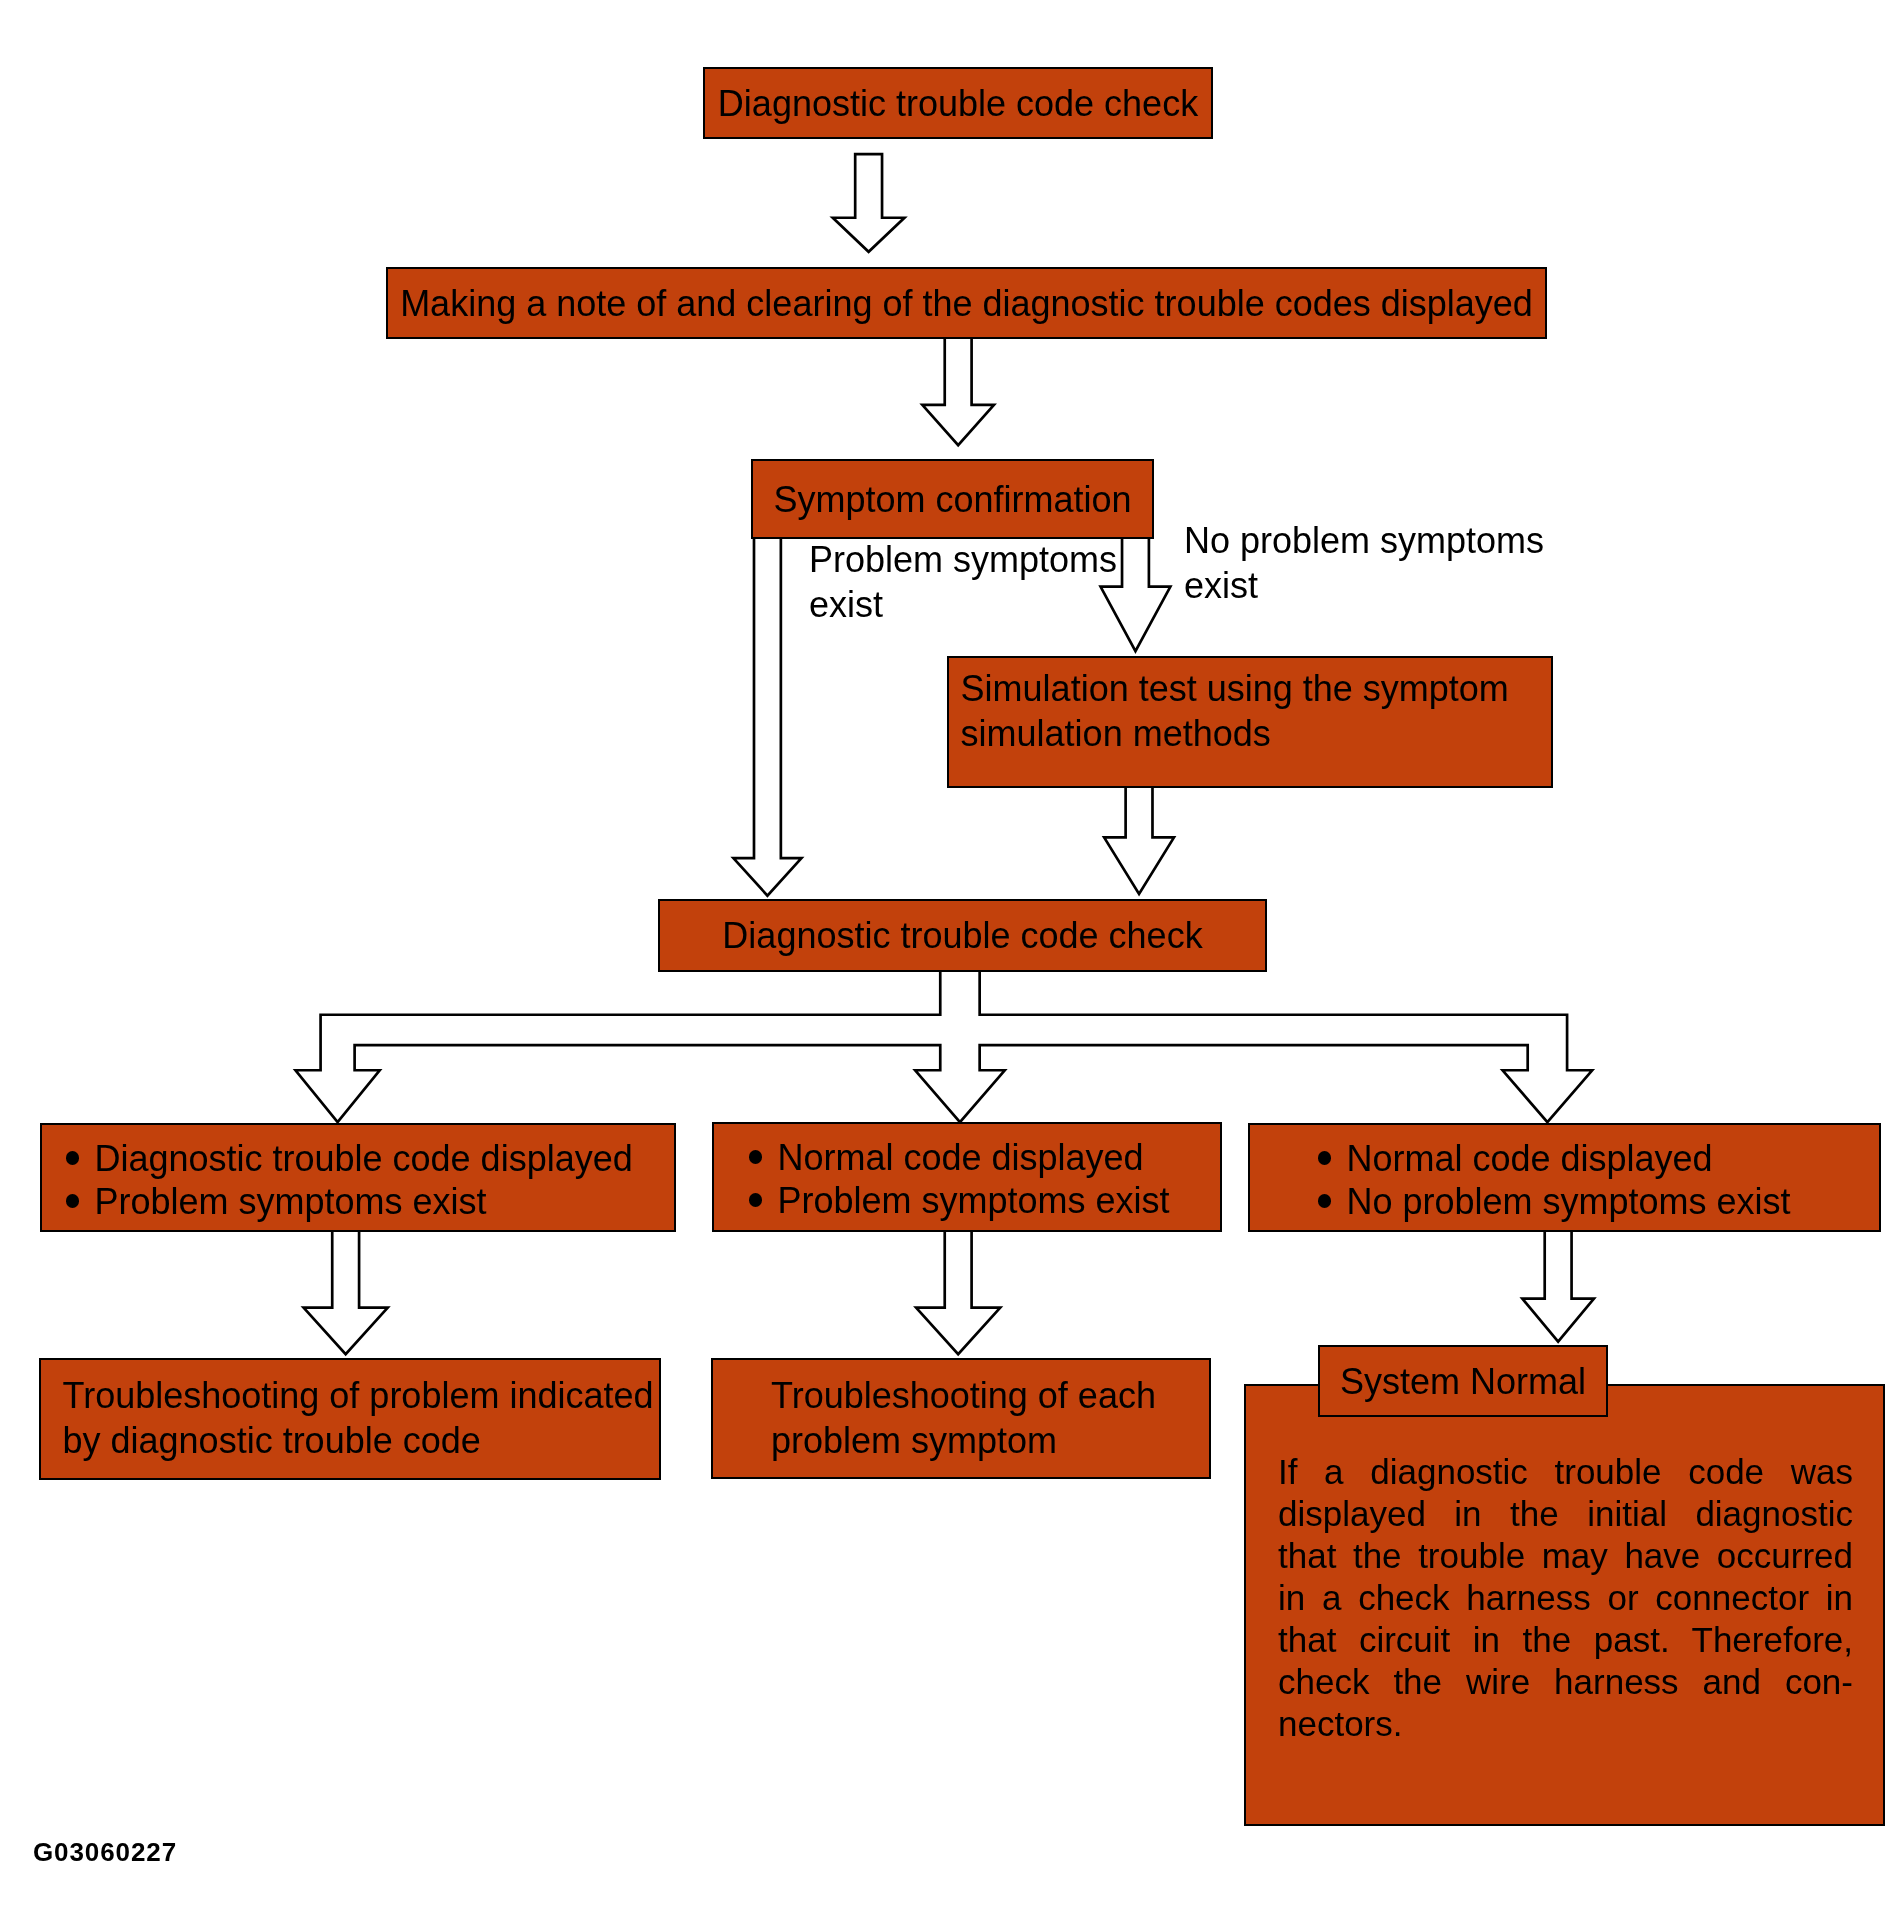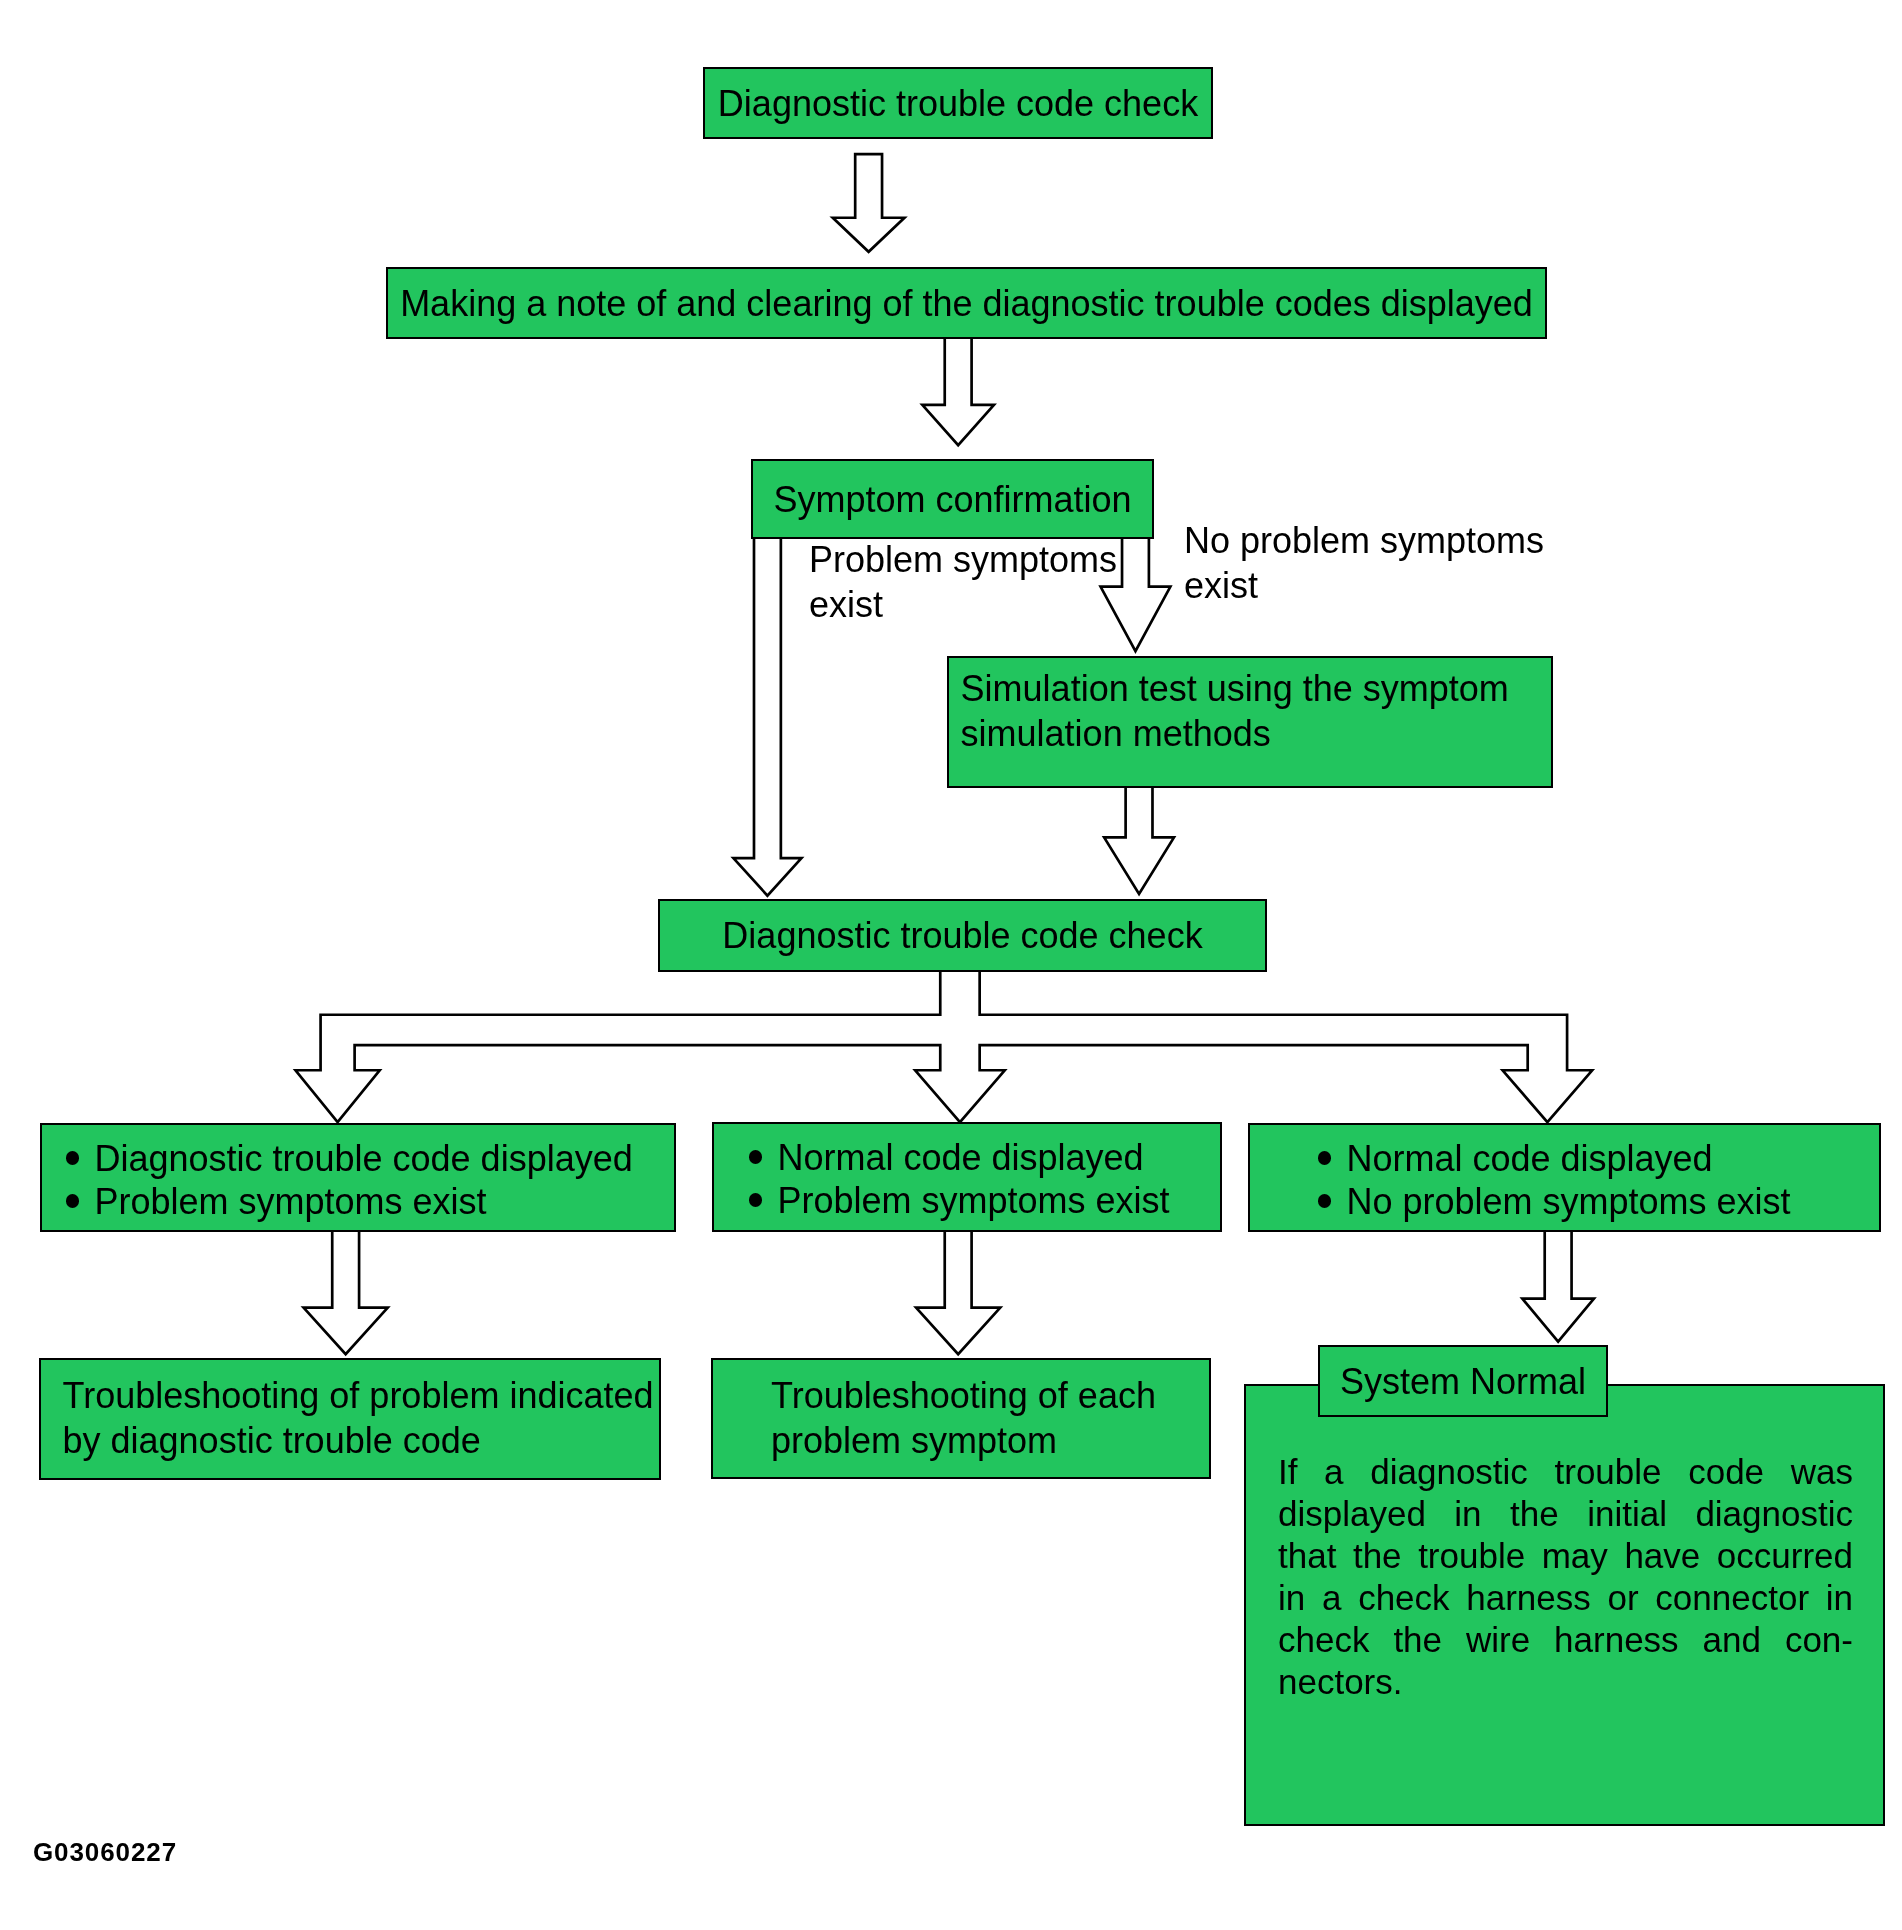--- a/index.html
+++ b/index.html
@@ -7,21 +7,21 @@
     position:relative;
     width:1902px;height:1931px;
     overflow:hidden;
     font-family:"Liberation Sans",sans-serif;
     color:#000;
   }
   #arrow-layer{position:absolute;left:0;top:0;width:1902px;height:1931px;}
   #arrow-layer path{fill:#ffffff;stroke:#000000;stroke-width:3px;stroke-linejoin:miter;}
   .box{
     position:absolute;
-    background:#22c55e;
+    background:#c2410c;
     border:2.7px solid #000000;
     box-sizing:border-box;
     font-size:36px;
     line-height:45px;
   }
   .box.center{display:flex;align-items:center;justify-content:center;text-align:center;}
   .bullet-row{display:flex;align-items:center;height:43px;}
   .bullet{width:13.4px;height:13.4px;border-radius:50%;background:#000;margin-right:15px;flex:none;}
   .edge-label{position:absolute;font-size:36px;line-height:45px;white-space:nowrap;}
   .para{font-size:35px;line-height:42px;margin-top:20px;}
@@ -117,20 +117,21 @@
   <div>Troubleshooting of each</div>
   <div>problem symptom</div>
 </div>
 
 <div class="box" style="left:1244px;top:1384px;width:641px;height:442px;padding:45px 30px 0 32px;">
   <div class="para">
     <div class="jline">If a diagnostic trouble code was</div>
     <div class="jline">displayed in the initial diagnostic</div>
     <div class="jline">that the trouble may have occurred</div>
     <div class="jline">in a check harness or connector in</div>
+    <div class="jline">that circuit in the past. Therefore,</div>
     <div class="jline">check the wire harness and con-</div>
     <div class="jline last">nectors.</div>
   </div>
 </div>
 
 <div class="box center" style="left:1318px;top:1345px;width:290px;height:72px;z-index:3;">
   <span>System Normal</span>
 </div>
 
 <div id="footer-code">G03060227</div>

